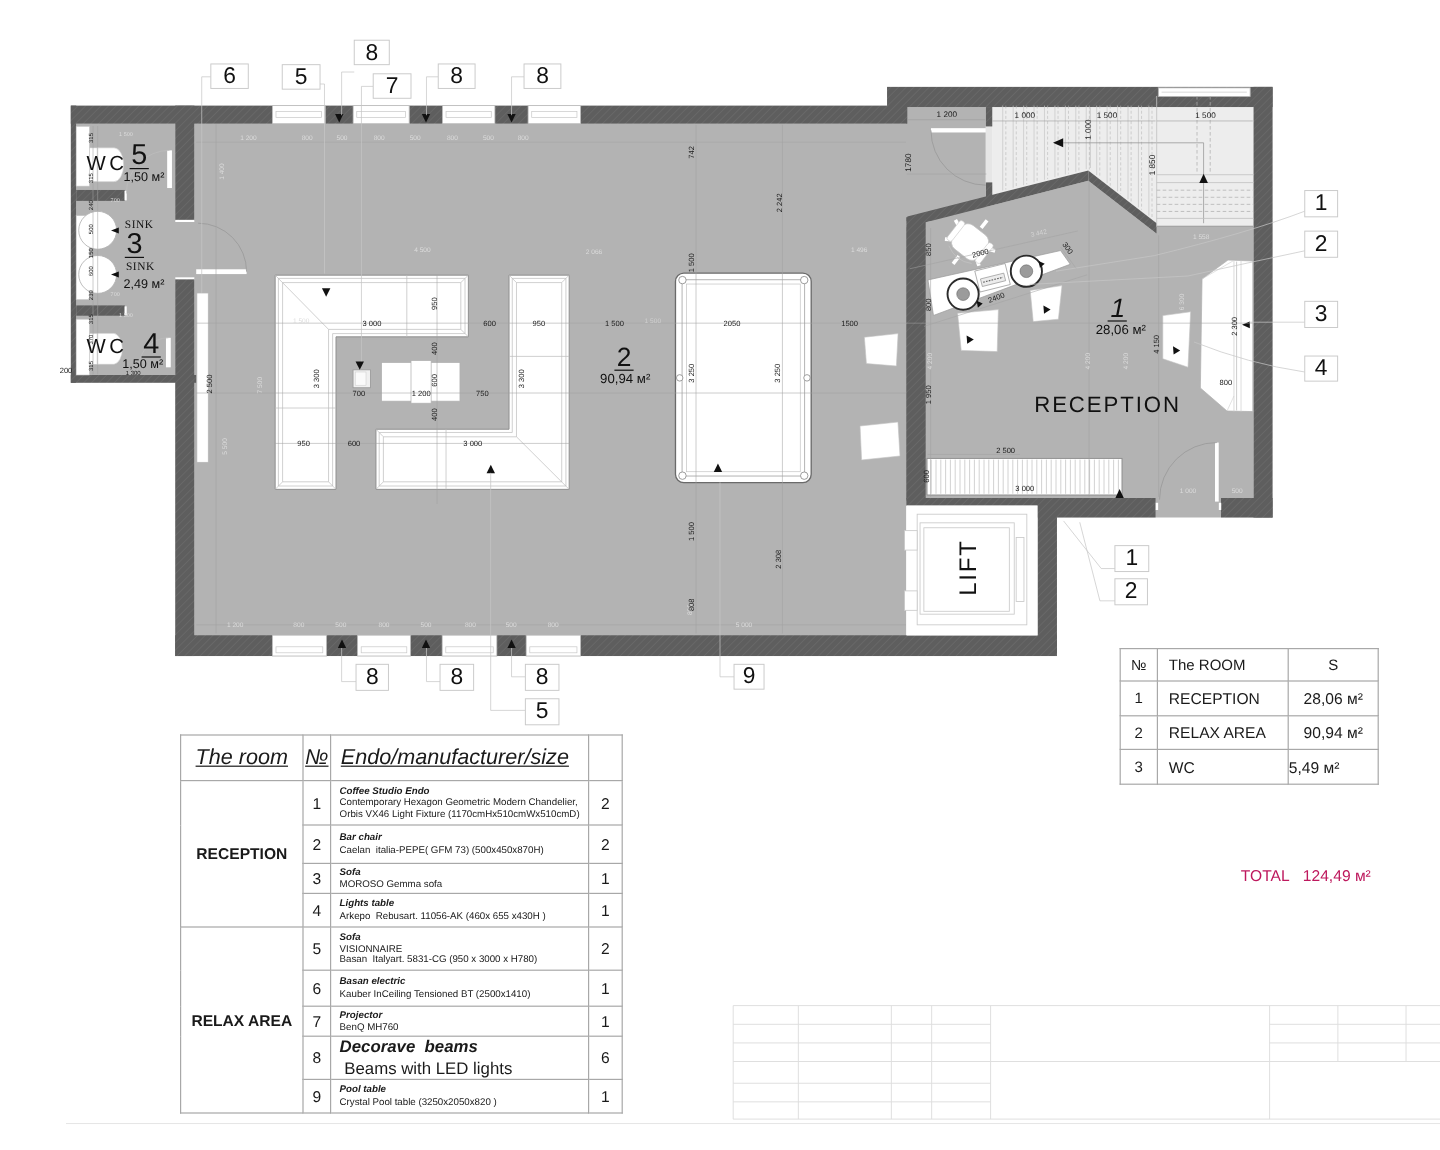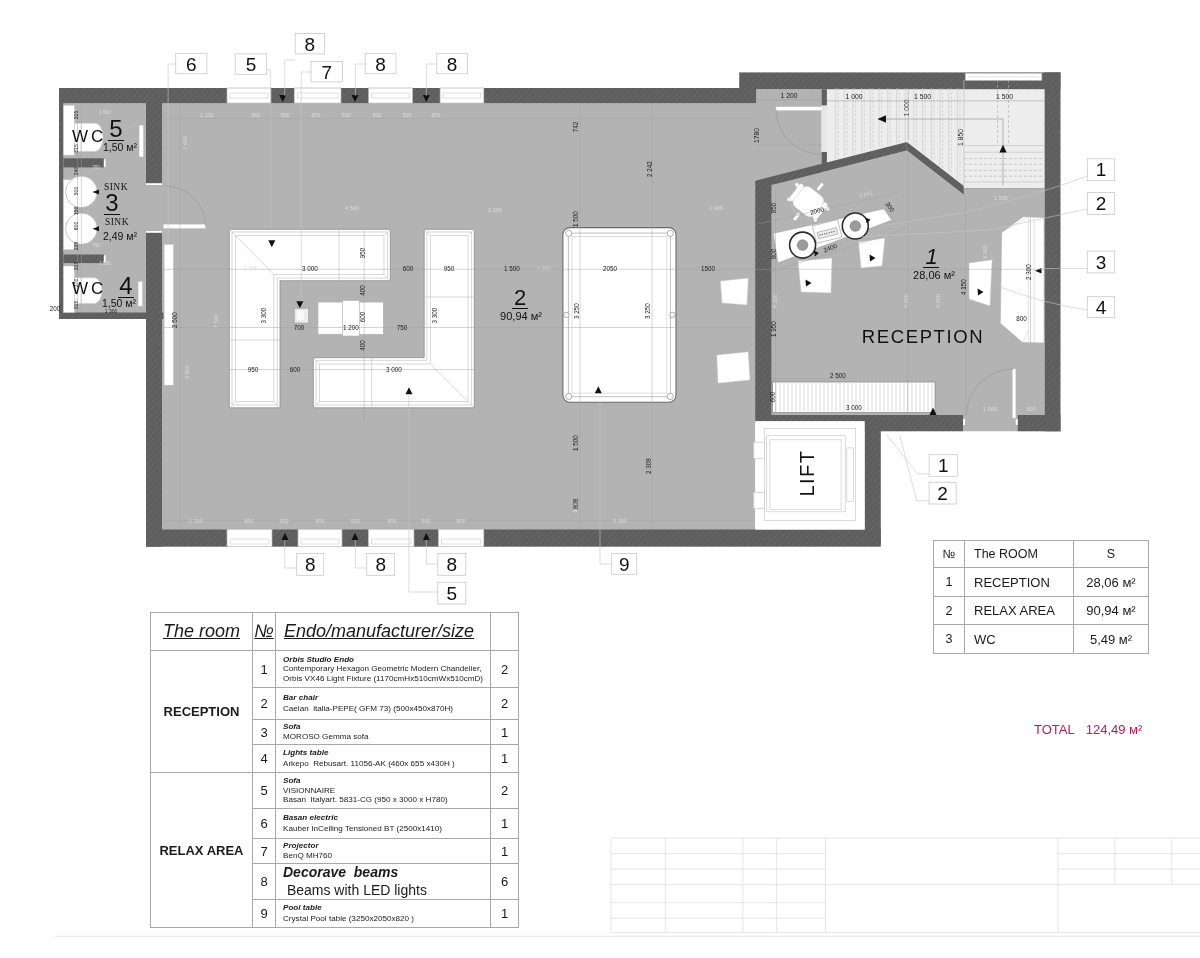--- a/index.html
+++ b/index.html
@@ -786,21 +786,21 @@
 <tbody>
       <tr style="height:38px">
 <td style="text-align:center"><span style="font-style:italic;font-size:18px;text-decoration:underline">The room</span></td>
 <td style="text-align:center"><span style="font-style:italic;font-size:18px;text-decoration:underline">№</span></td>
 <td style="padding-left:8px"><span style="font-style:italic;font-size:18px;text-decoration:underline">Endo/manufacturer/size</span></td>
 <td></td>
 </tr>
 <tr style="height:37px">
 <td rowspan="4" style="text-align:center;font-weight:bold;font-size:13px">RECEPTION</td>
 <td style="text-align:center;font-size:13px">1</td>
-<td style="padding-left:7px;font-size:8.1px;line-height:1.18"><b><i>Orbis Studio Endo</i></b><br>Contemporary Hexagon Geometric Modern Chandelier,<br>Orbis VX46 Light Fixture (1170cmHx510cmWx510cmD)</td>
+<td style="padding-left:7px;font-size:8.1px;line-height:1.18"><b><i>Coffee Studio Endo</i></b><br>Contemporary Hexagon Geometric Modern Chandelier,<br>Orbis VX46 Light Fixture (1170cmHx510cmWx510cmD)</td>
 <td style="text-align:center;font-size:13px">2</td>
 </tr>
 <tr style="height:32px">
 <td style="text-align:center;font-size:13px">2</td>
 <td style="padding-left:7px;font-size:8.1px;line-height:1.25"><b><i>Bar chair</i></b><br>Caelan&nbsp;&nbsp;italia-PEPE( GFM 73) (500x450x870H)</td>
 <td style="text-align:center;font-size:13px">2</td>
 </tr>
 <tr style="height:25px">
 <td style="text-align:center;font-size:13px">3</td>
 <td style="padding-left:7px;font-size:8.1px;line-height:1.25"><b><i>Sofa</i></b><br>MOROSO Gemma sofa</td>
@@ -858,18 +858,18 @@
         <td style="text-align:center;font-size:13px">28,06 м²</td>
       </tr>
 <tr style="height:28px">
         <td style="text-align:center;font-size:12.5px">2</td>
         <td style="padding-left:9px;font-size:13px">RELAX AREA</td>
         <td style="text-align:center;font-size:13px">90,94 м²</td>
       </tr>
 <tr style="height:29px">
         <td style="text-align:center;font-size:12.5px">3</td>
         <td style="padding-left:9px;font-size:13px">WC</td>
-        <td style="text-align:center;font-size:13px">5,49 м²</td>
+        <td style="text-align:left;font-size:13px">5,49 м²</td>
       </tr>
 </tbody>
   </table>
 
 <div style="position:absolute;left:1034px;top:722px;width:160px;font-size:13px;color:#be185d"><span style="margin-right:11px">TOTAL</span>124,49 м²</div>
 
 </body></html>

